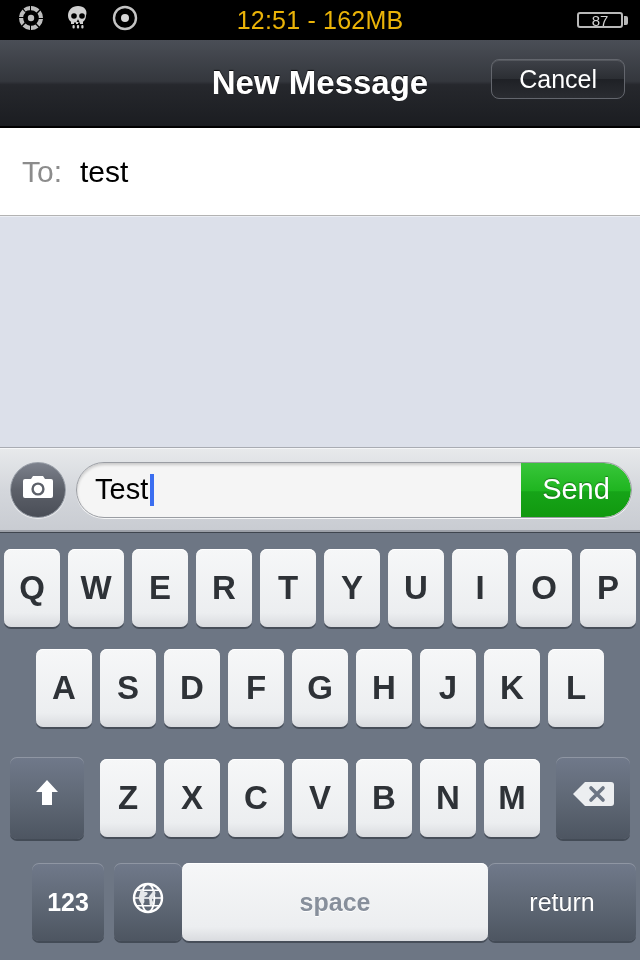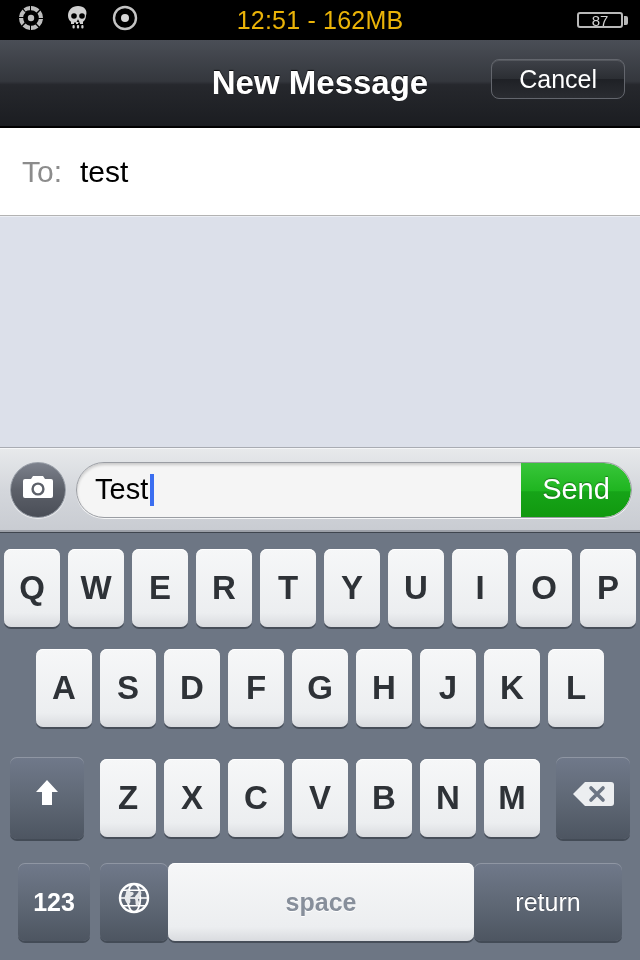--- a/index.html
+++ b/index.html
@@ -162,21 +162,21 @@
     text-shadow: 0 1px 0 rgba(255,255,255,.9);
   }
   .key-return {
     width: 148px; height: 78px;
     font-size: 25px; font-weight: normal;
     text-shadow: 0 -1px 0 rgba(0,0,0,.35);
   }
   .krow2 { padding-left: 0; }
   .krow3-inner { display: flex; align-items: center; width: 640px; justify-content: space-between; padding: 0 10px; }
   .krow3-letters { display: flex; gap: 8px; }
-  .krow4-inner { display: flex; align-items: center; width: 640px; justify-content: center; padding: 0 4px; }
+  .krow4-inner { display: flex; align-items: center; width: 640px; justify-content: flex-end; padding: 0 4px; }
   .krow4-left { display: flex; gap: 10px; }
 </style>
 </head>
 <body>
 
 <div id="screen">
 
   <div class="statusbar">
     <div class="status-left">
       <span>

